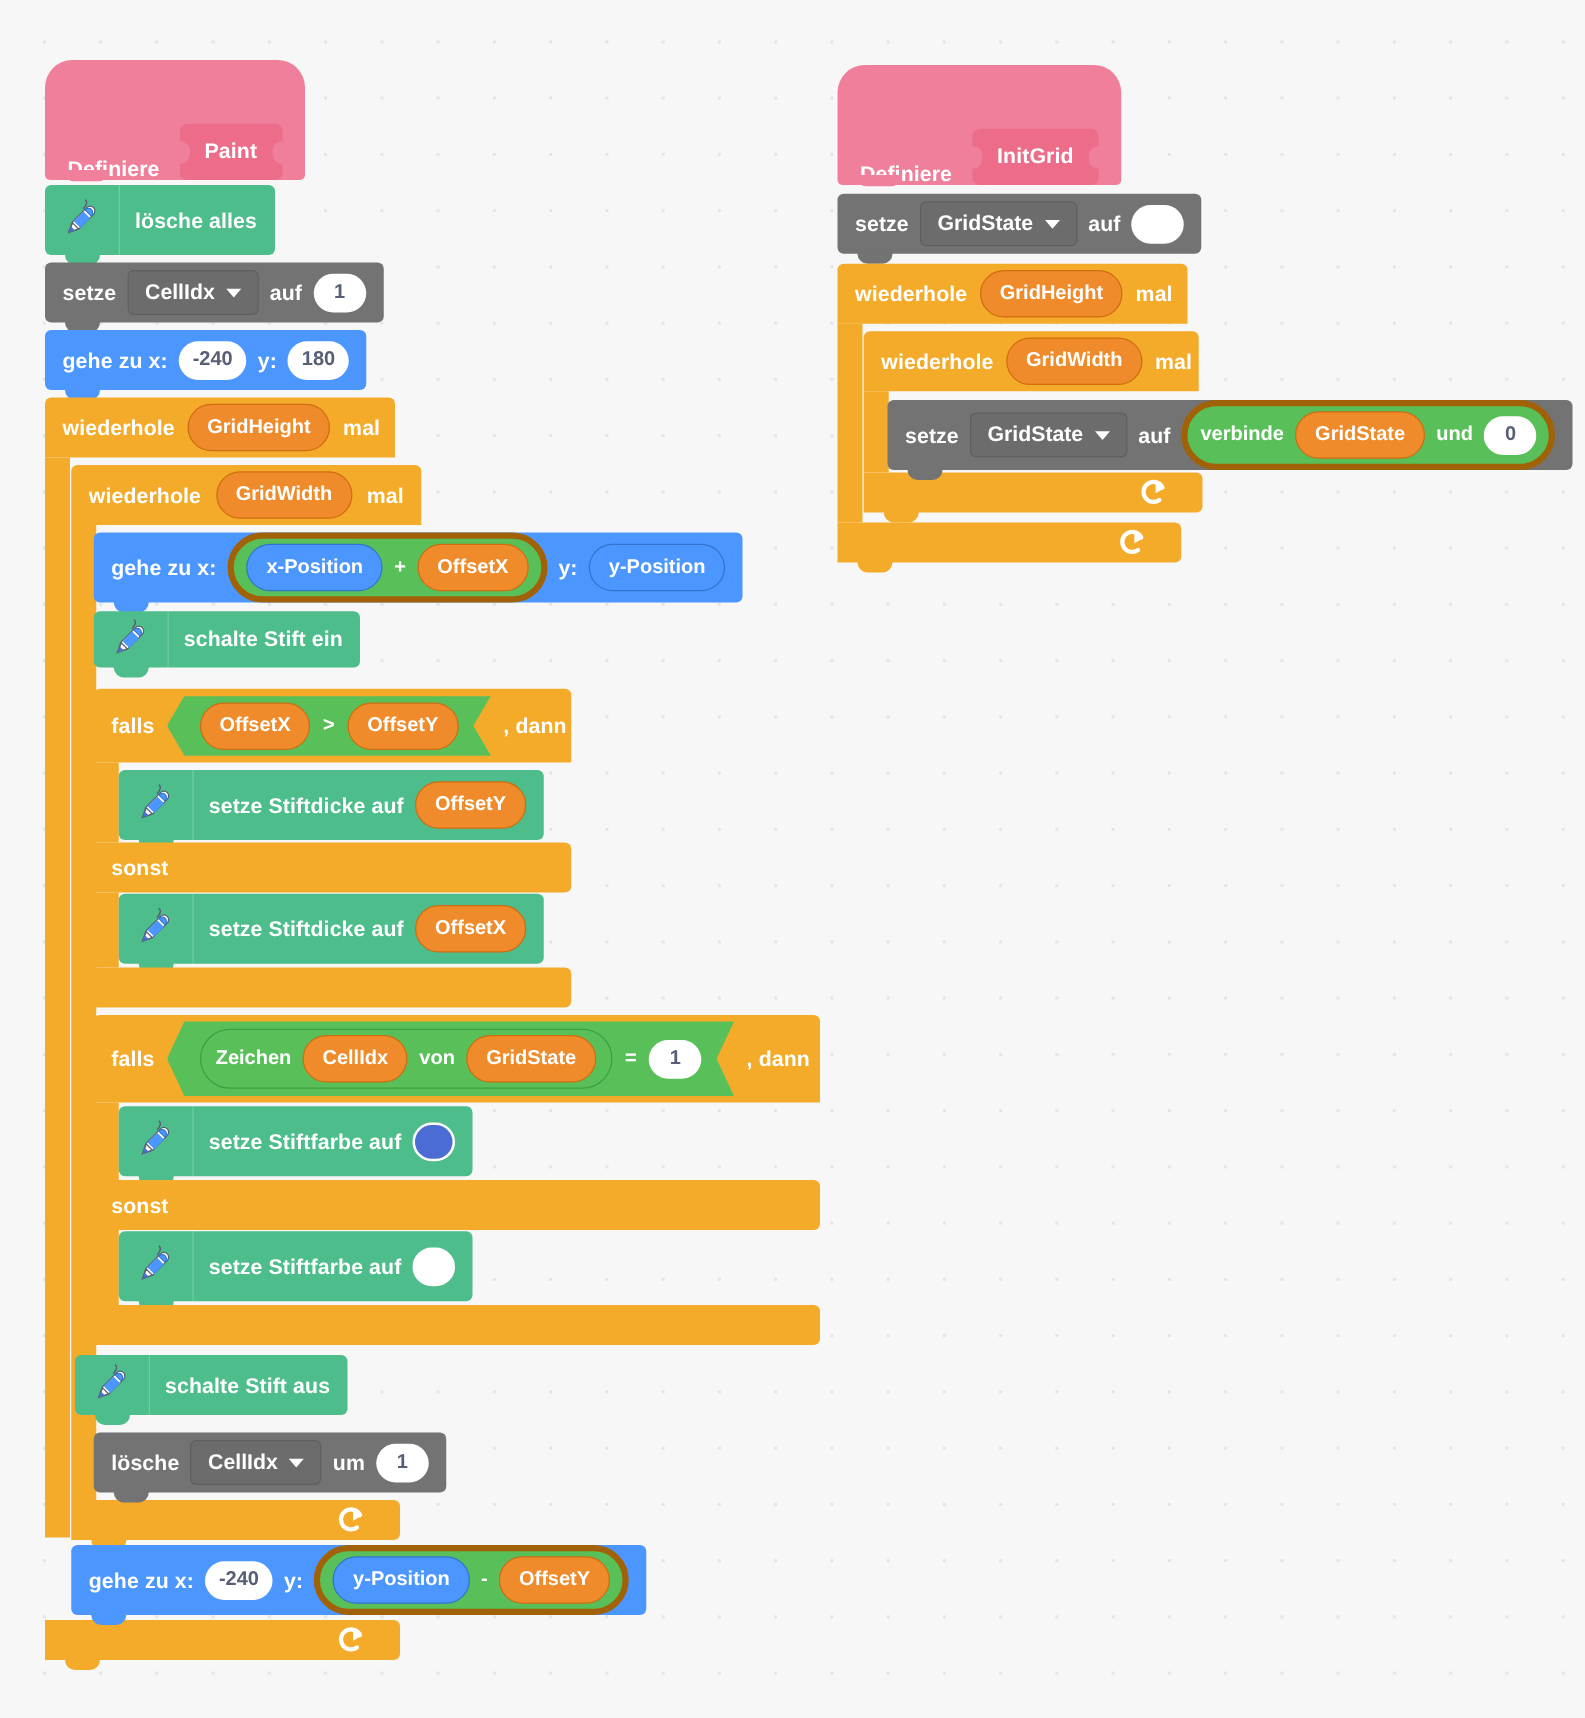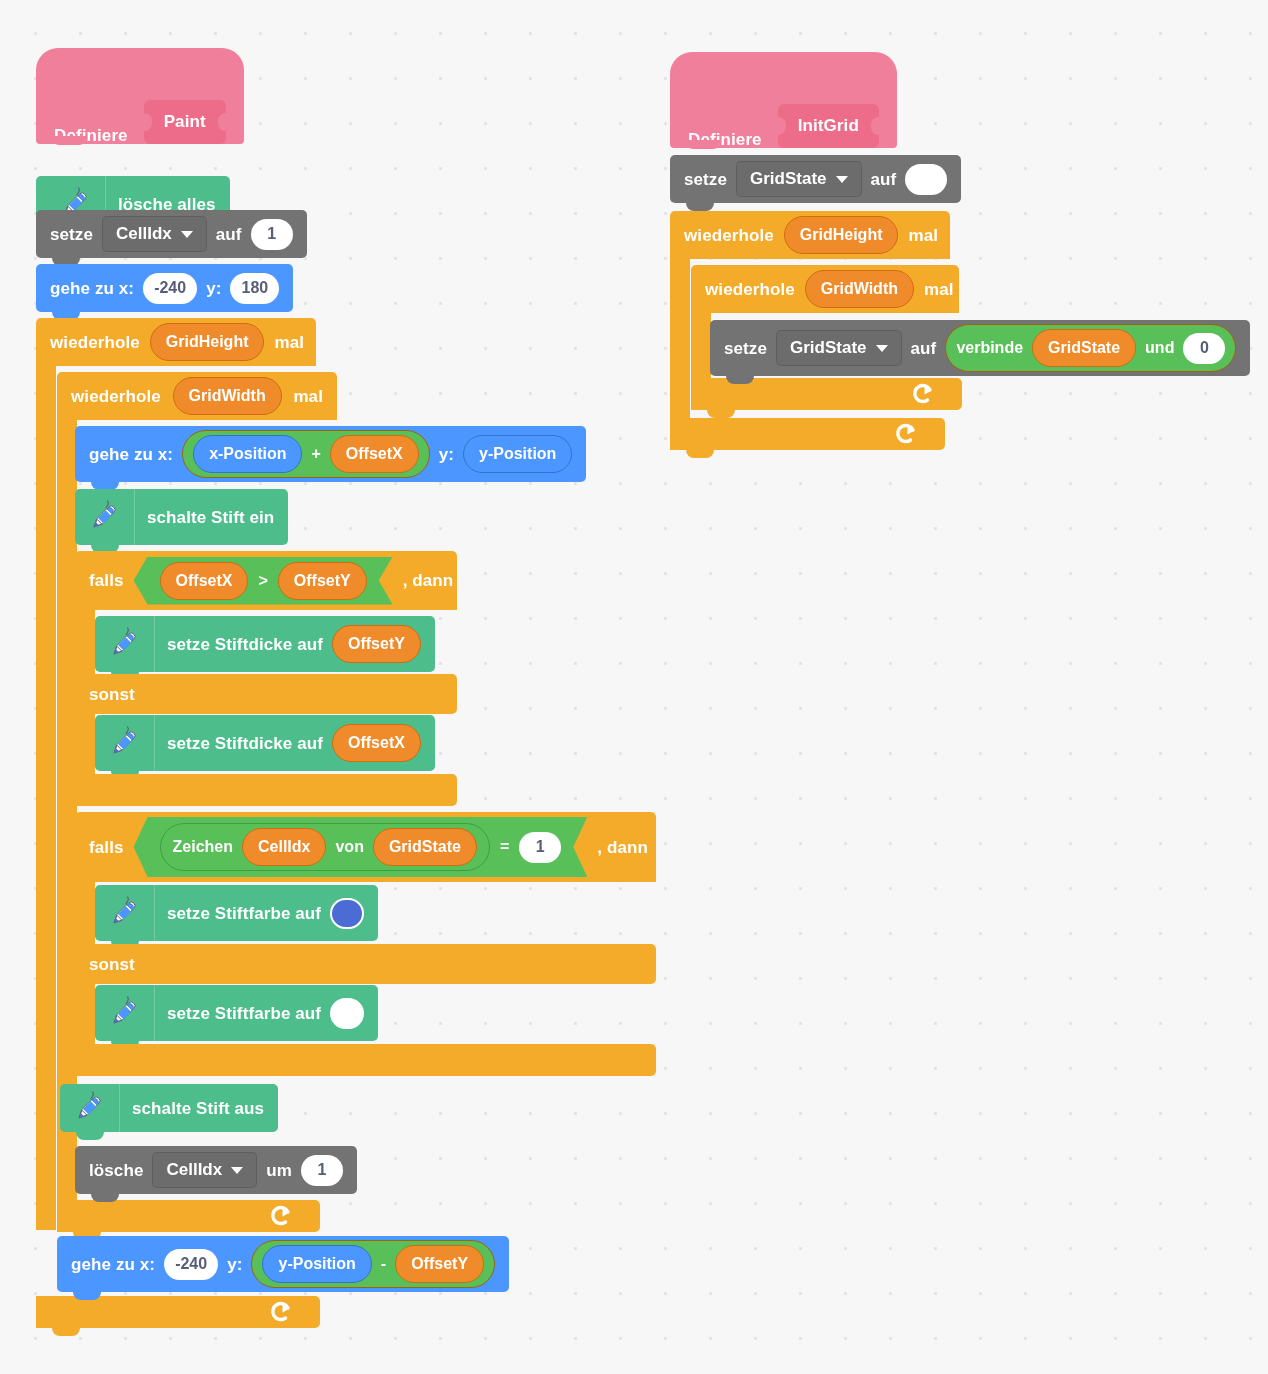--- a/index.html
+++ b/index.html
@@ -137,21 +137,21 @@
   .swatch {
     width: 34px; height: 31px;
     border-radius: 999px;
     border: 2px solid #ffffff;
   }
 
   
   .op {
     display: inline-flex; align-items: center; gap: 9px;
     background: #59c059;
-    border: 1px solid #a16207;
+    border: 5px solid #a16207;
     border-radius: 999px;
     padding: 4px 10px;
     color: #fff; font-size: 16px; font-weight: bold;
   }
 
   
   .bool {
     display: inline-flex; align-items: center; gap: 10px;
     background: #59c059;
     color: #fff; font-size: 16px; font-weight: bold;
@@ -219,21 +219,21 @@
 <div class="canvas">
 
 <div class="hat" style="left:36px; top:48px; height:96px;">
   <span class="lbl">Definiere</span>
   <span class="proto">
     <span class="lbl">Paint</span>
   </span>
   <span class="notch"></span>
 </div>
 
-<div class="blk c-pen" style="left:36px; top:148px; height:56px; padding-left:20px;margin-top:28px;">
+<div class="blk c-pen" style="left:36px; top:148px; height:56px; padding-left:10px;">
   <span class="penwrap">
     <svg class="pen-icon" viewBox="0 0 40 40">
       <path d="M10 31 L13 22 L26 9 a4 4 0 0 1 6 6 L19 28 Z" fill="#ffffff" stroke="#575e75" stroke-width="1.1"></path>
       <path d="M24.5 11 L30 16.5 a4 4 0 0 0 0-6 a4 4 0 0 0 -5.5 .5 Z" fill="#4c97ff" stroke="#3373cc" stroke-width="1"></path>
       <path d="M23 12.5 L29 18.5 L20.5 27 L14.5 21 Z" fill="#4c97ff"></path>
       <path d="M10 31 L13.4 22.6 L18.6 27.8 Z" fill="#ffffff" stroke="#575e75" stroke-width="1.1"></path>
       <path d="M10 31 L12.1 25.8 L15.3 29 Z" fill="#4c6fd4"></path>
       <path d="M23 10 q5 -6 1.5 -8" fill="none" stroke="#575e75" stroke-width="1.3"></path>
     </svg>
   </span>
@@ -287,21 +287,21 @@
   <span class="lbl">gehe zu x:</span>
   <span class="op">
     <span class="oval ov-motion">x-Position</span>
     <span>+</span>
     <span class="oval ov-var">OffsetX</span>
   </span>
   <span class="lbl">y:</span>
   <span class="oval ov-motion">y-Position</span>
 </div>
 
-<div class="blk c-pen" style="left:75px; top:489px; height:56px; padding-left:10px;">
+<div class="blk c-pen" style="left:75px; top:489px; height:45px; padding-left:10px;">
   <span class="penwrap">
     <svg class="pen-icon" viewBox="0 0 40 40">
       <path d="M10 31 L13 22 L26 9 a4 4 0 0 1 6 6 L19 28 Z" fill="#ffffff" stroke="#575e75" stroke-width="1.1"></path>
       <path d="M24.5 11 L30 16.5 a4 4 0 0 0 0-6 a4 4 0 0 0 -5.5 .5 Z" fill="#4c97ff" stroke="#3373cc" stroke-width="1"></path>
       <path d="M23 12.5 L29 18.5 L20.5 27 L14.5 21 Z" fill="#4c97ff"></path>
       <path d="M10 31 L13.4 22.6 L18.6 27.8 Z" fill="#ffffff" stroke="#575e75" stroke-width="1.1"></path>
       <path d="M10 31 L12.1 25.8 L15.3 29 Z" fill="#4c6fd4"></path>
       <path d="M23 10 q5 -6 1.5 -8" fill="none" stroke="#575e75" stroke-width="1.3"></path>
     </svg>
   </span>

